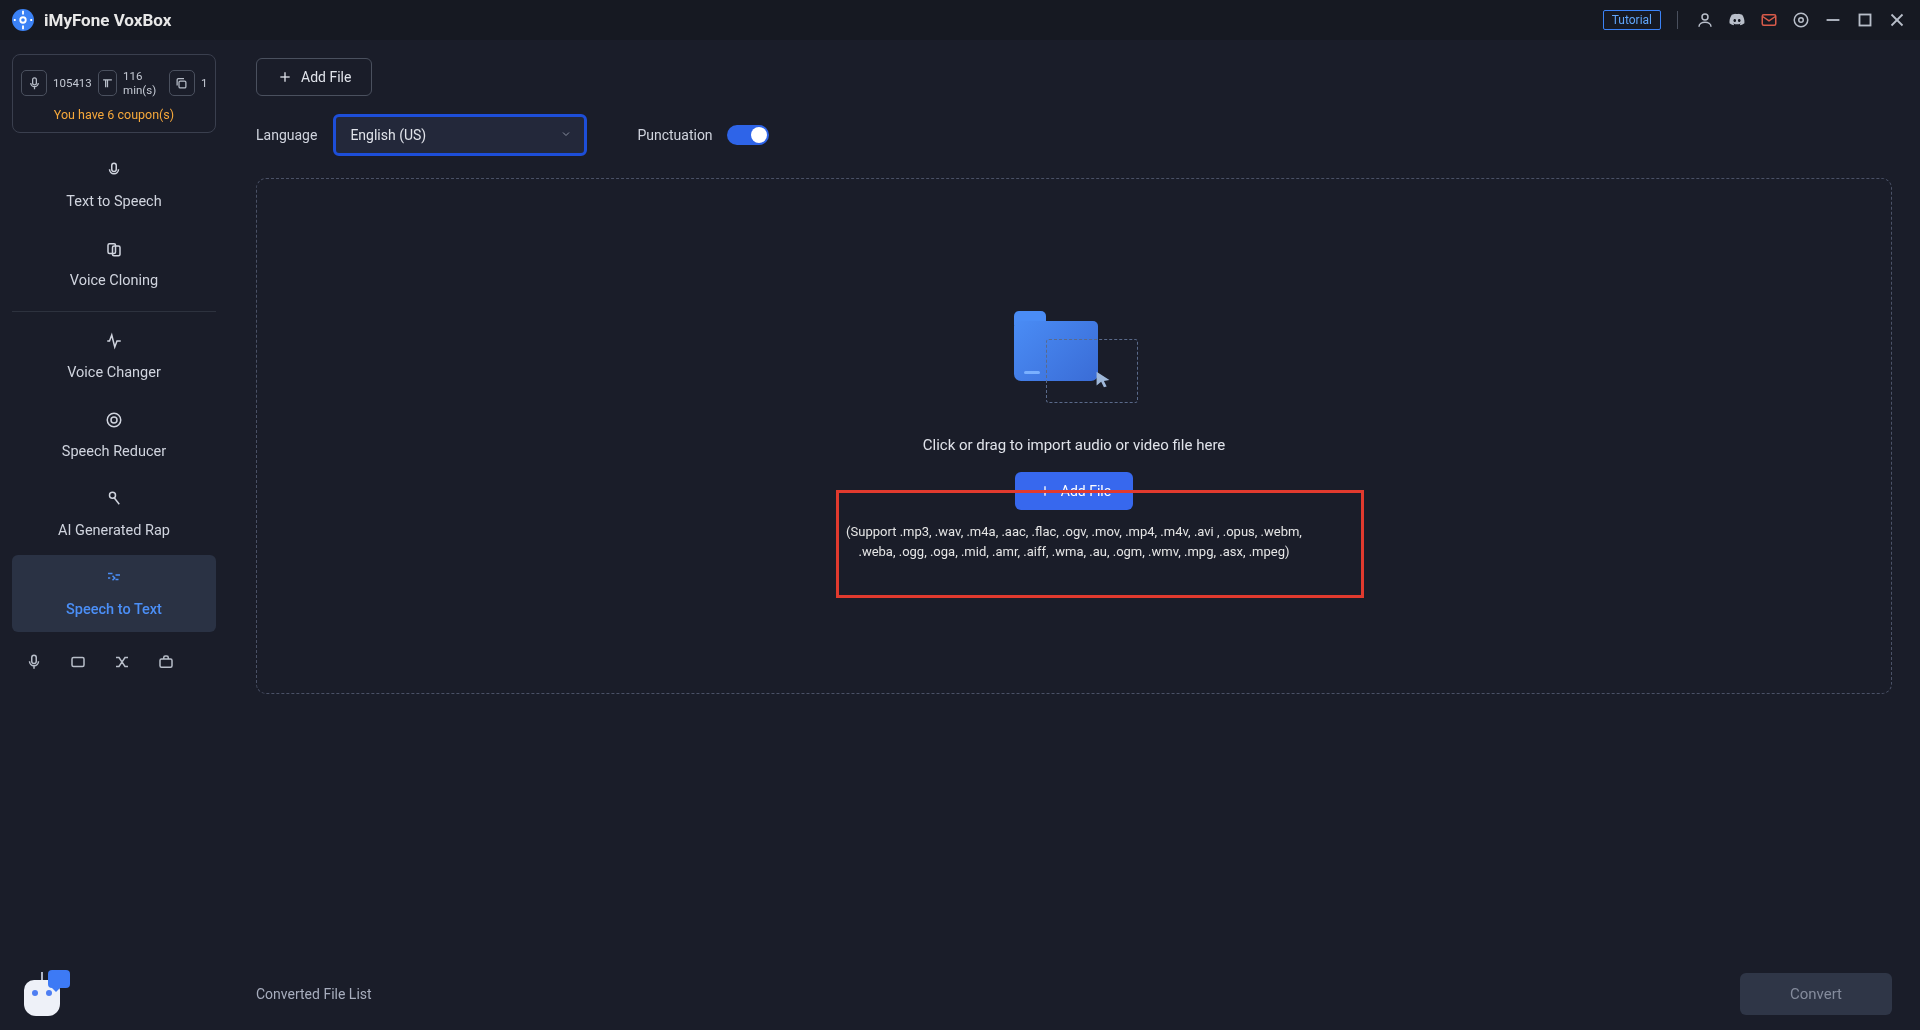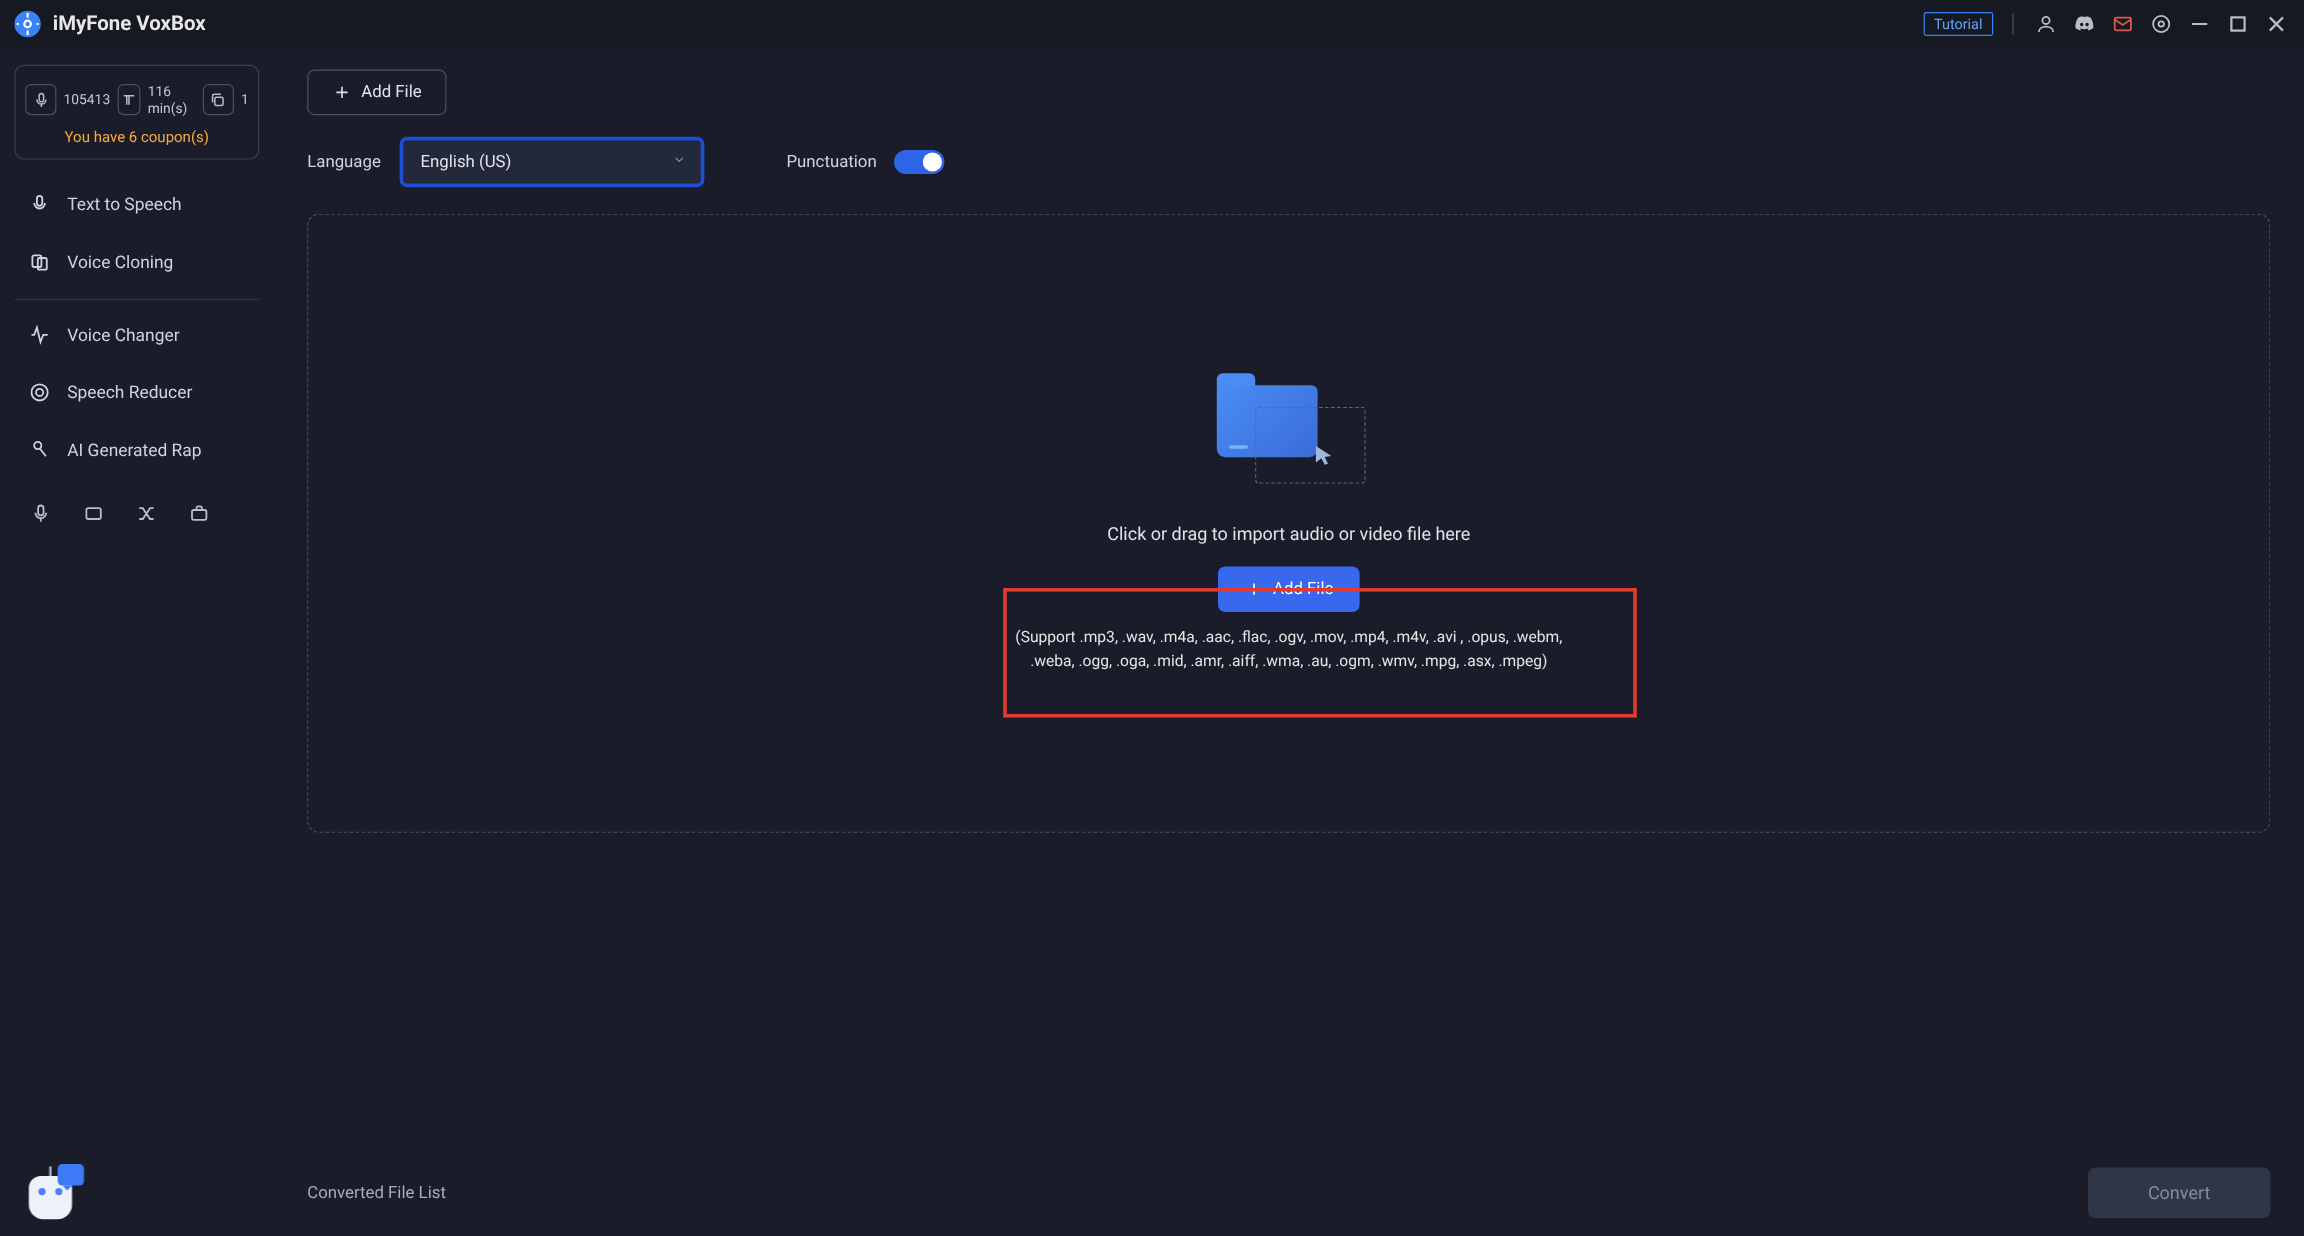--- a/index.html
+++ b/index.html
@@ -23,42 +23,42 @@
 
 .sidebar { width: 228px; background: #1a1d29; padding: 14px 12px 0 12px; display: flex; flex-direction: column; }
 .stats-box { border: 1px solid #3a3f4e; border-radius: 8px; padding: 14px 8px 10px; margin-bottom: 14px; }
 .stats-row { display: flex; justify-content: space-around; gap: 6px; }
 .stat { display: flex; flex-direction: row; align-items: center; gap: 6px; flex: 1; }
 .stat-icon { width: 26px; height: 26px; border: 1px solid #4a505e; border-radius: 5px; display: flex; align-items: center; justify-content: center; color: #b8bec9; }
 .stat-icon svg { width: 15px; height: 15px; }
 .stat-label { font-size: 11.5px; color: #c4c9d3; }
 .coupon { margin-top: 10px; text-align: center; font-size: 12.5px; color: #f7a93b; }
 
-.nav-item { display: flex; align-items: center; gap: 14px; padding: 14px 12px; color: #d0d4de; font-size: 14.5px; border-radius: 6px; cursor: pointer; margin-bottom: 2px; }
+.nav-item { display: flex; align-items: center; gap: 14px; padding: 14px 12px; color: #d0d4de; font-size: 14.5px; border-radius: 6px; cursor: pointer; margin-bottom: 2px; flex-direction: column; }
 .nav-item svg { width: 18px; height: 18px; flex-shrink: 0; }
 .nav-item.active { background: #2a3244; color: #4b8ff7; font-weight: 500; }
 .nav-divider { height: 1px; background: #2d323e; margin: 6px 0; }
 
 .bottom-icons { display: flex; gap: 24px; padding: 18px 12px 0; }
 .bi { width: 20px; height: 20px; color: #b8bec9; cursor: pointer; display: flex; align-items: center; justify-content: center; }
 .bi svg { width: 18px; height: 18px; }
 
 
 .main { flex: 1; padding: 18px 28px 0 28px; display: flex; flex-direction: column; position: relative; }
 .top-row { display: flex; align-items: center; gap: 24px; margin-bottom: 18px; }
 .add-file-btn { border: 1px solid #4a505e; background: transparent; color: #e0e3ea; padding: 10px 20px; border-radius: 6px; display: flex; align-items: center; gap: 8px; font-size: 14px; cursor: pointer; }
 .add-file-btn svg { width: 16px; height: 16px; }
 
 .controls-row { display: flex; align-items: center; gap: 20px; margin-bottom: 22px; }
 .ctrl-label { font-size: 14px; color: #d0d4de; margin-right: -4px; }
 .select { background: #23283a; border: 3px solid #1d4ed8; border-radius: 6px; padding: 10px 38px 10px 14px; color: #e0e3ea; font-size: 14px; width: 254px; position: relative; cursor: pointer; }
 .select .chev { position: absolute; right: 12px; top: 50%; transform: translateY(-50%); color: #8a90a0; }
 .toggle { width: 42px; height: 20px; background: #2e64e8; border-radius: 10px; position: relative; cursor: pointer; }
 .toggle .knob { position: absolute; right: 2px; top: 2px; width: 16px; height: 16px; background: #fff; border-radius: 50%; }
-.punct-group { margin-left: 48px; display: flex; align-items: center; gap: 18px; }
+.punct-group { margin-left: 30px; display: flex; align-items: center; gap: 18px; }
 
 
 .dropzone { flex: 0 0 516px; border: 1.5px dashed #4a5166; border-radius: 10px; display: flex; flex-direction: column; align-items: center; justify-content: center; }
 .folder-illus { width: 120px; height: 95px; margin-bottom: 30px; position: relative; }
 .folder-body { position: absolute; left: 0; top: 10px; width: 84px; height: 60px; background: linear-gradient(135deg, #4a8cf5, #3a6cd6); border-radius: 5px 5px 7px 7px; }
 .folder-tab { position: absolute; left: 0; top: 0; width: 32px; height: 14px; background: #4a8cf5; border-radius: 5px 5px 0 0; }
 .folder-notch { position: absolute; left: 10px; bottom: 32px; width: 16px; height: 3px; background: #7ab0ff; border-radius: 2px; }
 .dotted-box { position: absolute; left: 32px; top: 28px; width: 92px; height: 64px; border: 1.5px dashed #5a6a8a; border-radius: 3px; }
 .cursor-arrow { position: absolute; left: 78px; top: 58px; color: #9fb8da; }
 .cursor-arrow svg { width: 22px; height: 22px; }
@@ -202,20 +202,27 @@
         </svg>
       <span>Speech Reducer</span>
     </div>
     <div class="nav-item">
       <svg viewBox="0 0 24 24" fill="none" stroke="currentColor" stroke-width="2">
           <circle cx="10" cy="7" r="4"></circle>
           <path d="M12 10l7 9"></path>
         </svg>
       <span>AI Generated Rap</span>
     </div>
+    <div class="nav-item active">
+      <svg viewBox="0 0 24 24" fill="none" stroke="currentColor" stroke-width="2">
+          <path d="M4 6h6M4 12h3M14 8h6M14 14h4"></path>
+          <path d="M10 9l3 3-3 3"></path>
+        </svg>
+      <span>Speech to Text</span>
+    </div>
 
     <div class="bottom-icons">
       <div class="bi">
           <svg viewBox="0 0 24 24" fill="none" stroke="currentColor" stroke-width="2">
             <rect x="9" y="3" width="6" height="11" rx="3"></rect>
             <path d="M6 11a6 6 0 0012 0M12 18v3"></path>
           </svg>
         </div>
       <div class="bi">
           <svg viewBox="0 0 24 24" fill="none" stroke="currentColor" stroke-width="2">

